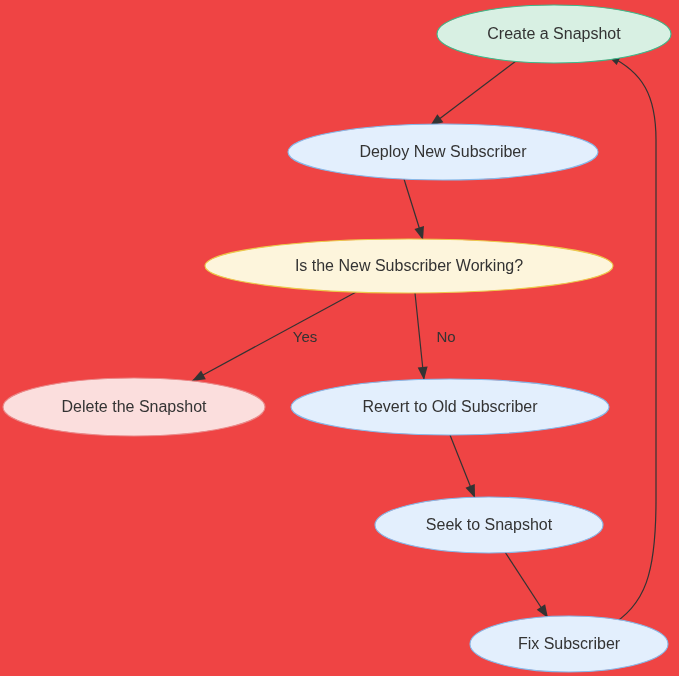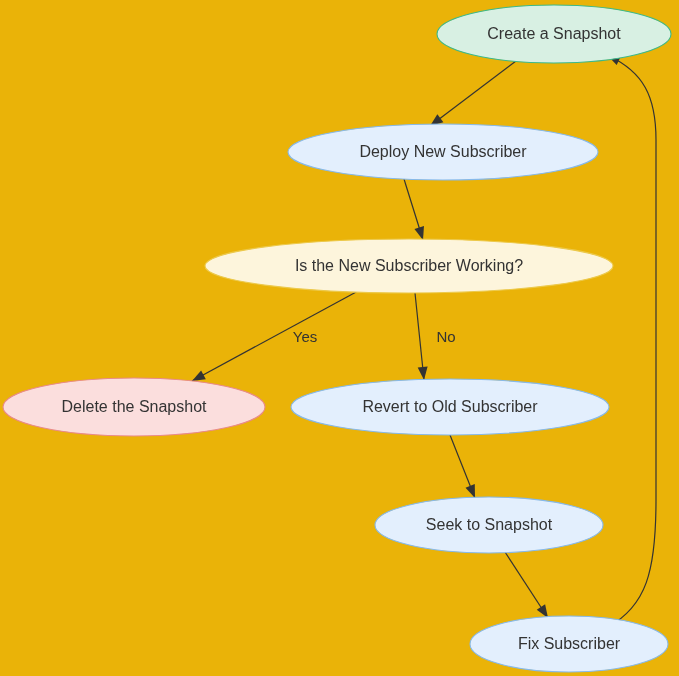--- a/index.html
+++ b/index.html
@@ -10,21 +10,21 @@
   body {
     width: 679px;
     height: 676px;
     font-family: "Liberation Sans", sans-serif;
     overflow: hidden;
   }
   #diagram-root {
     position: relative;
     width: 679px;
     height: 676px;
-    background: #eab308;
+    background: #ef4444;
   }
   svg#flowchart {
     display: block;
     width: 679px;
     height: 676px;
   }
   .node-ellipse {
     stroke-width: 1.1px;
   }
   .node-label {

